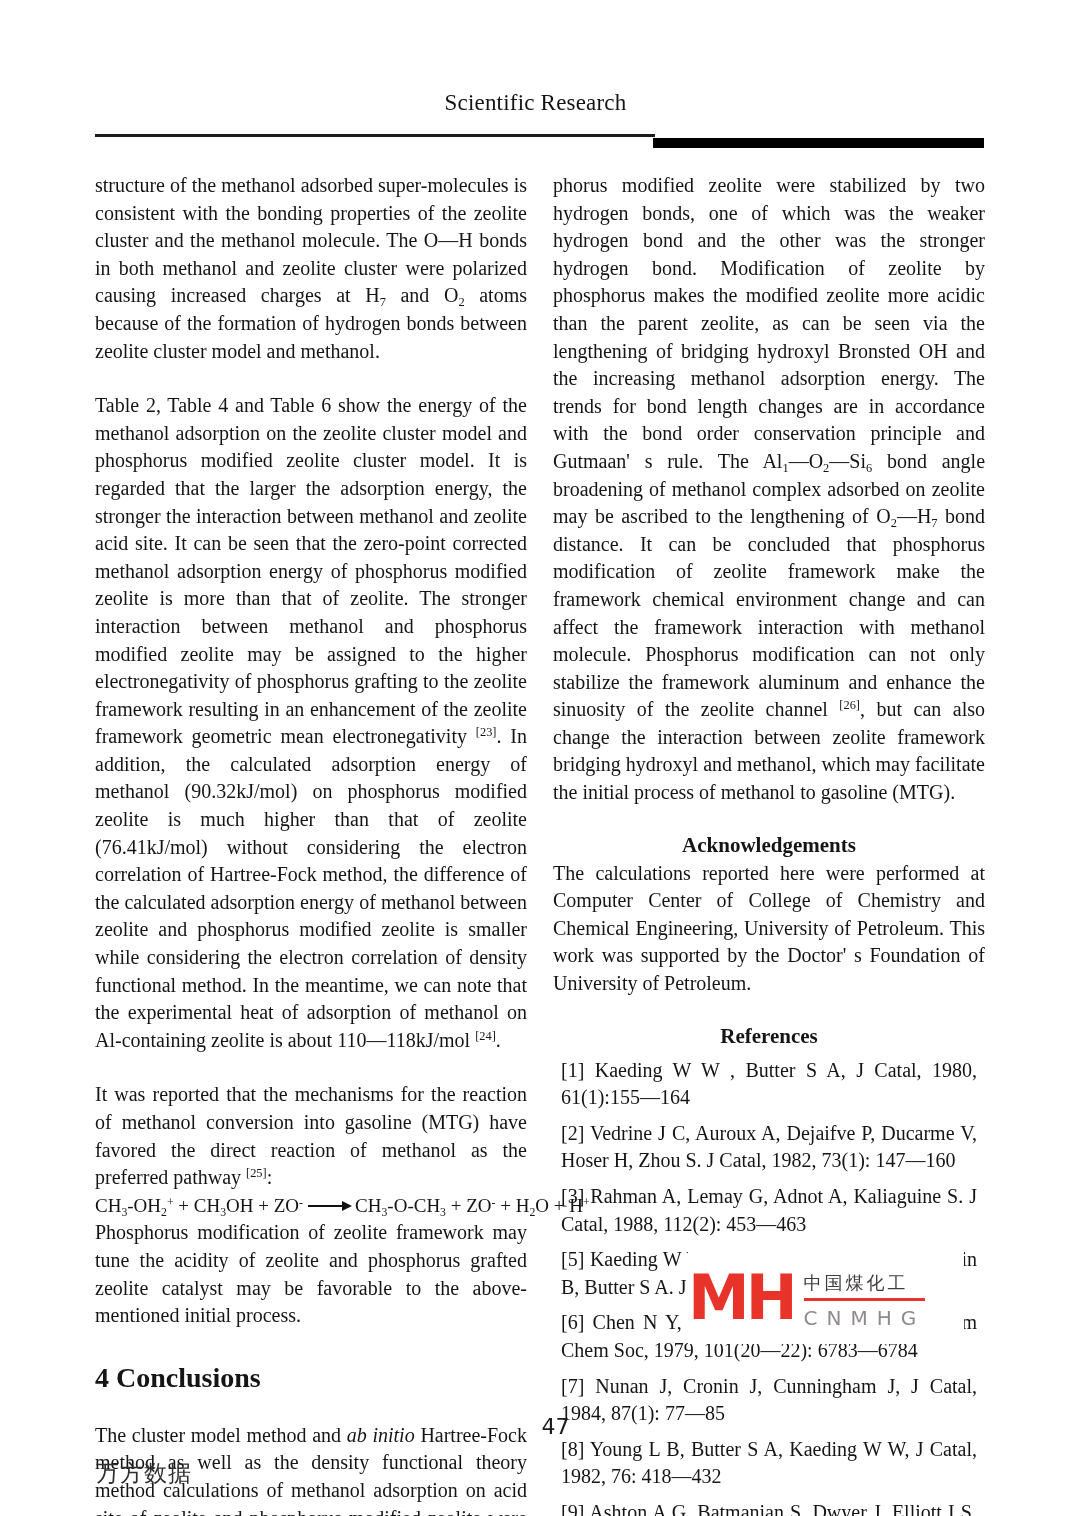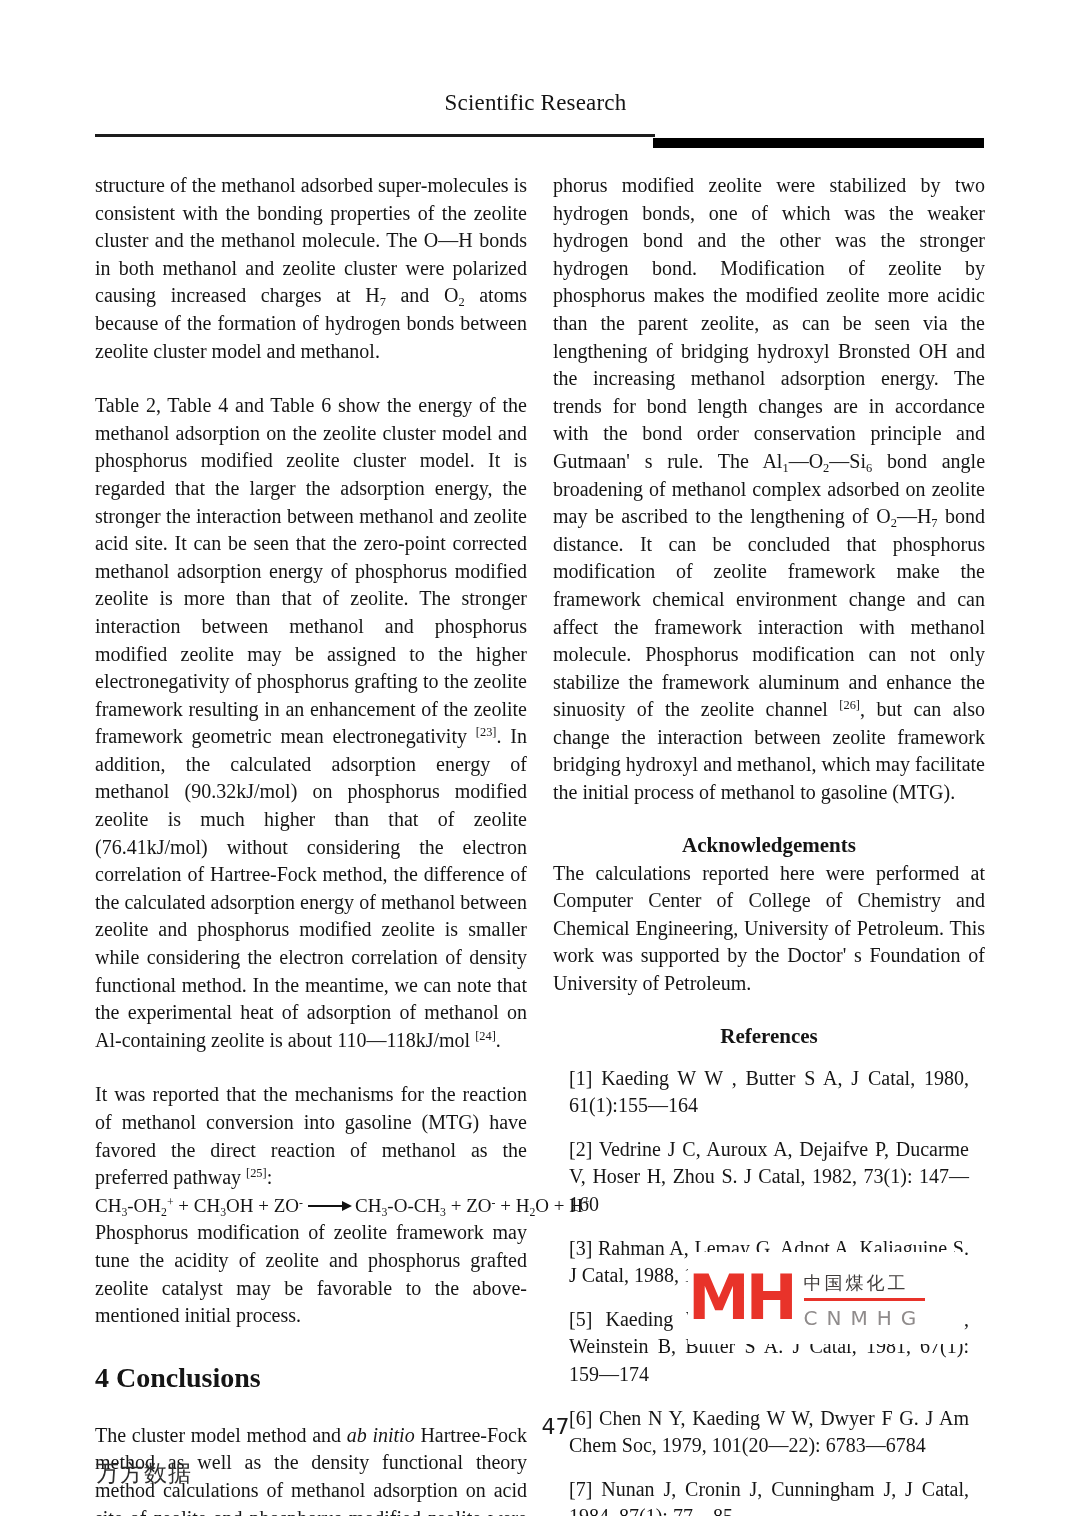--- a/index.html
+++ b/index.html
@@ -19,21 +19,21 @@
   .col p.gap{margin-top:27px;}
   sub,sup{font-size:62%;line-height:0;}
   sub{vertical-align:-0.3em;}
   sup{vertical-align:0.55em;}
   .formula{white-space:nowrap;text-align:left !important;font-size:19px !important;}
   .rx-arrow{display:inline-block;width:42px;height:2px;background:#111;vertical-align:middle;position:relative;margin:0 5px 3px 5px;}
   .rx-arrow::after{content:"";position:absolute;right:-2px;top:-4px;width:0;height:0;
     border-left:10px solid #111;border-top:5px solid transparent;border-bottom:5px solid transparent;}
   h2.conclusions{font-size:28px;font-weight:bold;margin:32px 0 28px 0;font-family:"Liberation Serif",serif;}
   h3.center-head{font-size:21px;font-weight:bold;text-align:center;margin:26px 0 2px 0;}
-  .refs p{margin:16px;}
+  .refs p{margin:8px;}
   .logo{
     position:absolute;left:688px;top:1252px;width:276px;height:92px;background:#ffffff;
     display:flex;align-items:center;
   }
   .logo-mark{
     font-family:"DejaVu Sans",sans-serif;font-weight:bold;font-size:62px;line-height:74px;
     letter-spacing:-4px;
   }
   .logo-text{margin-left:10px;padding-top:4px;}
   .logo-cn{font-size:18px;letter-spacing:3px;padding-bottom:3px;white-space:nowrap;

